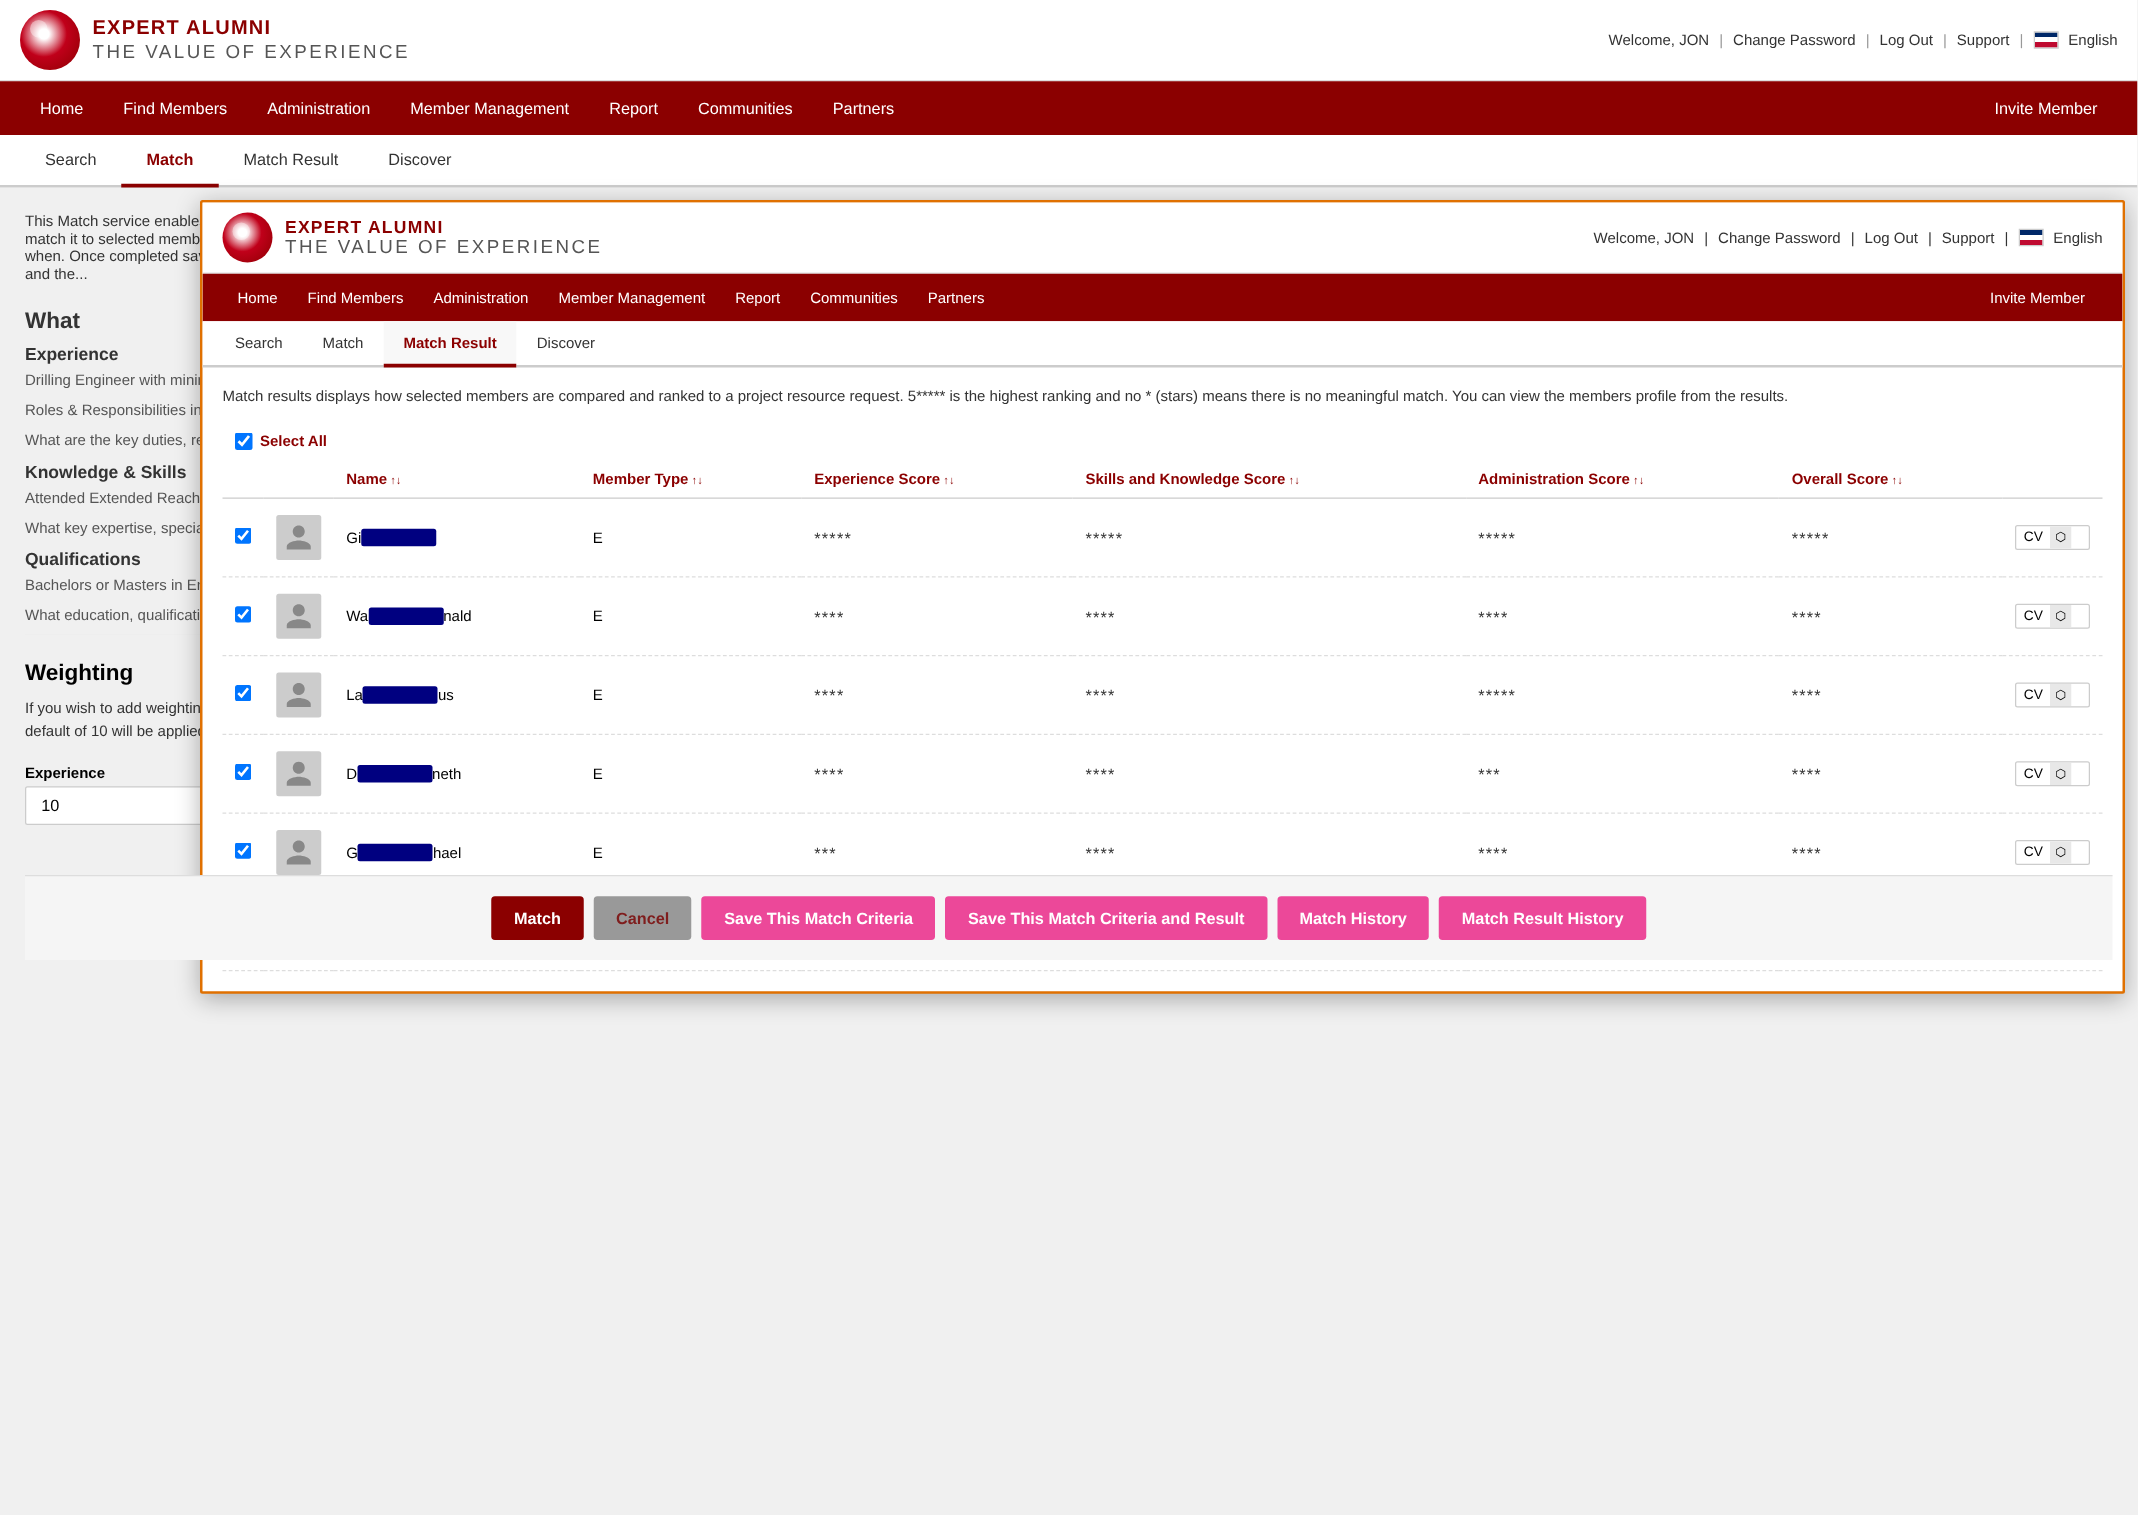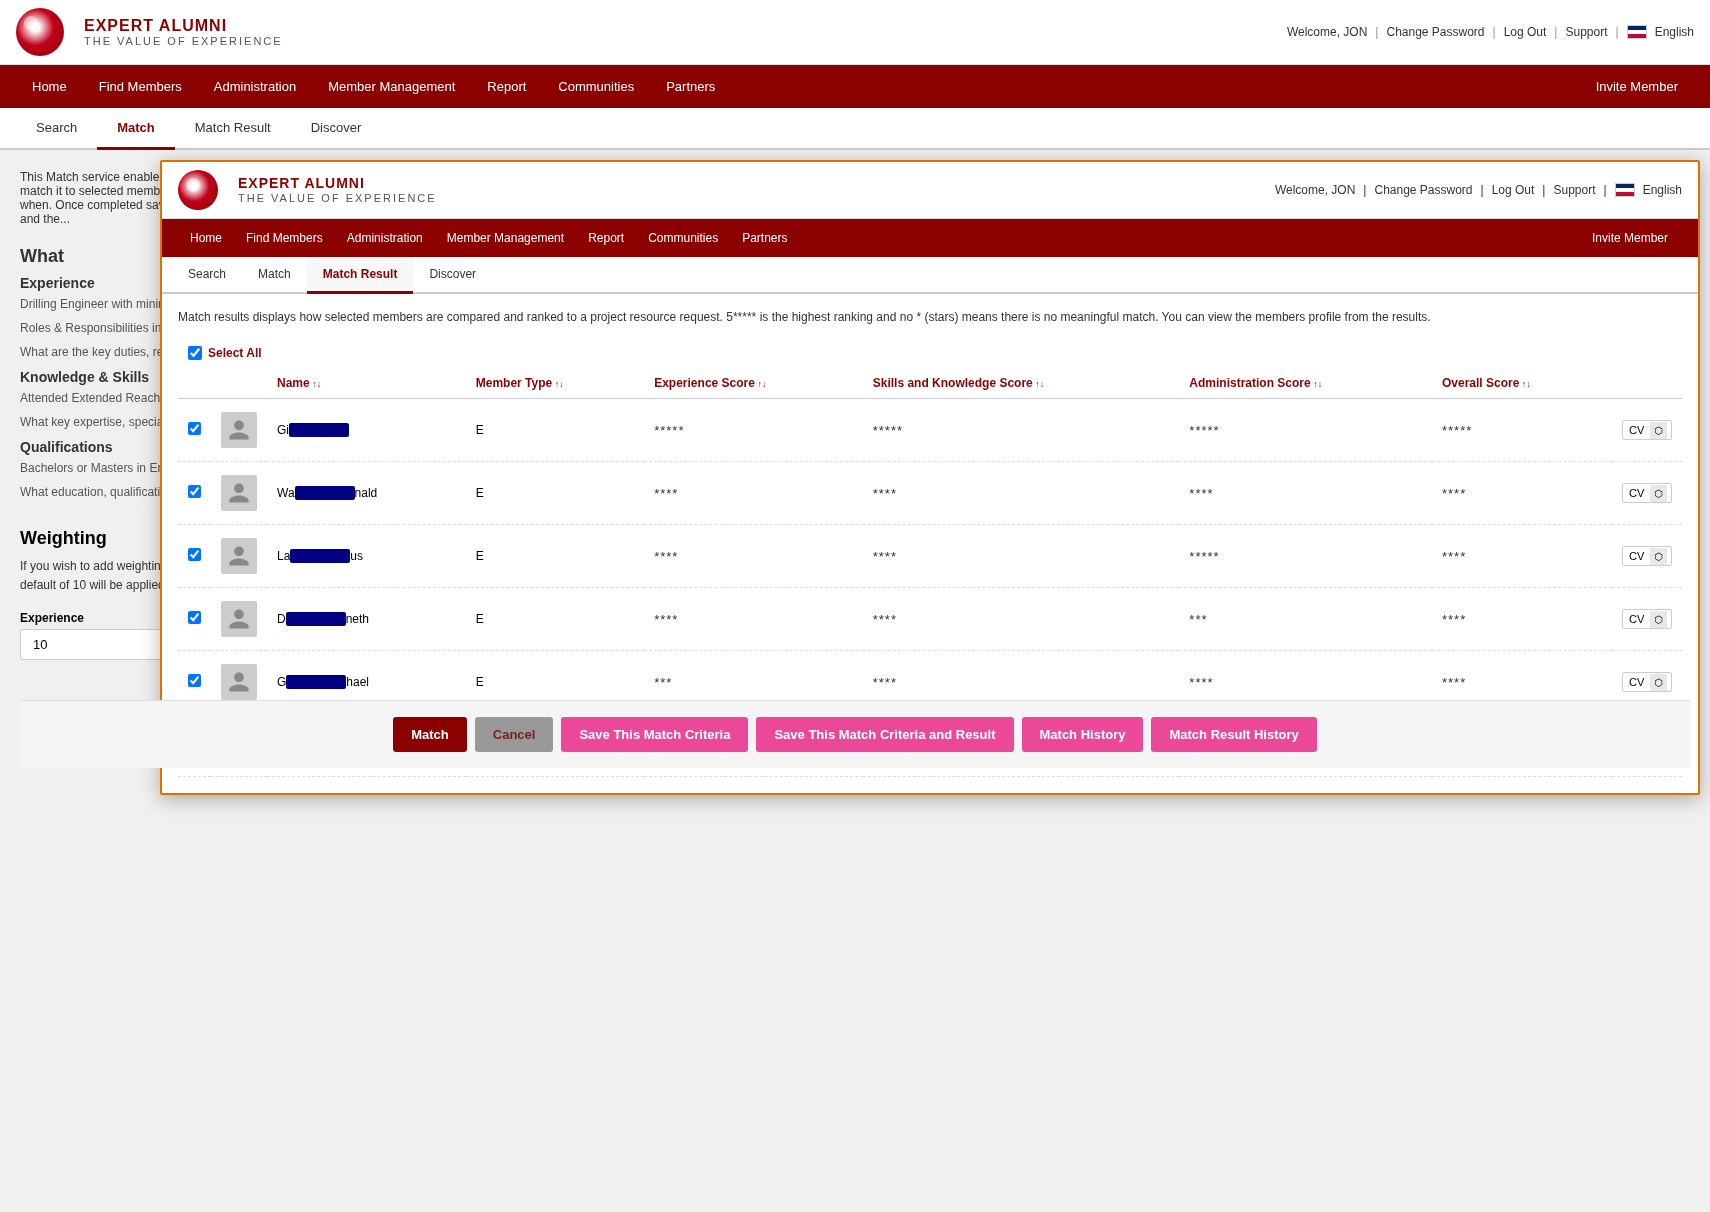--- a/index.html
+++ b/index.html
@@ -7,39 +7,39 @@
 
     
     .top-header {
       background: #fff;
       padding: 8px 16px;
       display: flex;
       align-items: center;
       justify-content: space-between;
       border-bottom: 1px solid #ddd;
     }
-    .logo-area { display: flex; align-items: center; gap: 20px; justify-content: space-between; }
+    .logo-area { display: flex; align-items: center; gap: 10px; justify-content: space-between; }
     .logo-circle {
       width: 48px; height: 48px;
       background: radial-gradient(circle at 40% 40%, #fff 10%, #c0001a 45%, #8b0000 100%);
       border-radius: 50%;
       display: flex; align-items: center; justify-content: center;
       position: relative; overflow: hidden;
     }
     .logo-circle::after {
       content: '';
       position: absolute;
       top: 8px; left: 8px;
       width: 14px; height: 14px;
       background: rgba(255,255,255,0.4);
       border-radius: 50%;
     }
     .logo-text { line-height: 1.2; }
     .logo-text .brand { font-size: 16px; font-weight: bold; color: #8b0000; letter-spacing: 1px; }
-    .logo-text .tagline { font-size: 11px; color: #555; letter-spacing: 2px; }
+    .logo-text .tagline { font-size: 15px; color: #555; letter-spacing: 2px; }
     .header-right { display: flex; align-items: center; gap: 8px; font-size: 12px; color: #333; }
     .header-right span { cursor: pointer; }
     .header-right .separator { color: #999; }
     .flag-icon { width: 20px; height: 14px; background: linear-gradient(#002868 33%, #fff 33%, #fff 66%, #BF0A30 66%); border: 1px solid #ccc; display: inline-block; vertical-align: middle; }
 
     
     .nav-bar {
       background: #8b0000;
       display: flex;
       align-items: center;
@@ -201,21 +201,21 @@
       min-width: 60px;
       height: 14px;
       vertical-align: middle;
     }
     .stars { color: #333; letter-spacing: 1px; font-size: 13px; }
     .cv-btn {
       display: flex; align-items: center;
       border: 1px solid #ccc;
       border-radius: 2px;
       overflow: hidden;
-      width: 50px;
+      width: 60px;
     }
     .cv-btn span { padding: 3px 6px; font-size: 11px; }
     .cv-btn .cv-arrow {
       background: #e8e8e8;
       padding: 3px 4px;
       font-size: 10px;
     }
 
     
     .weighting-section { padding: 20px; border-top: 1px solid #eee; }

